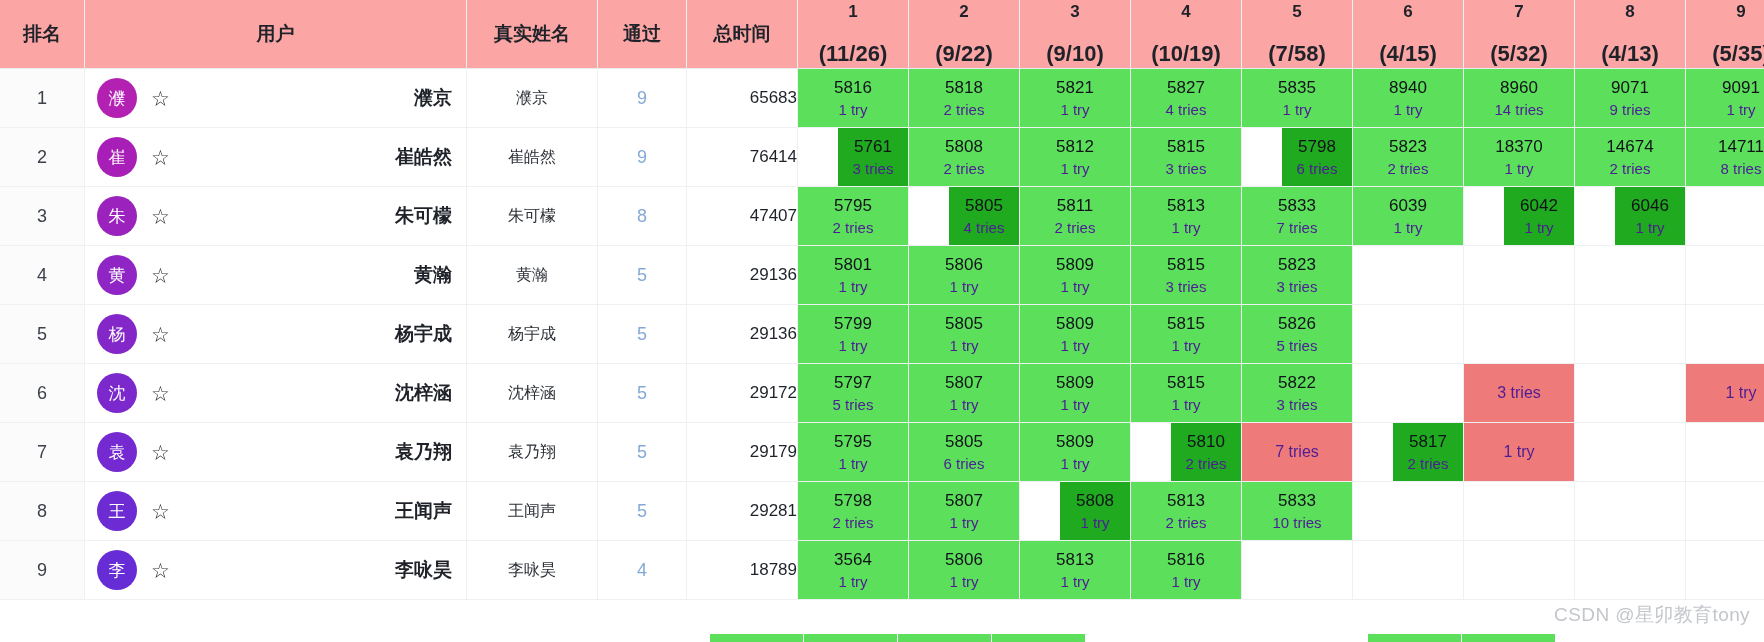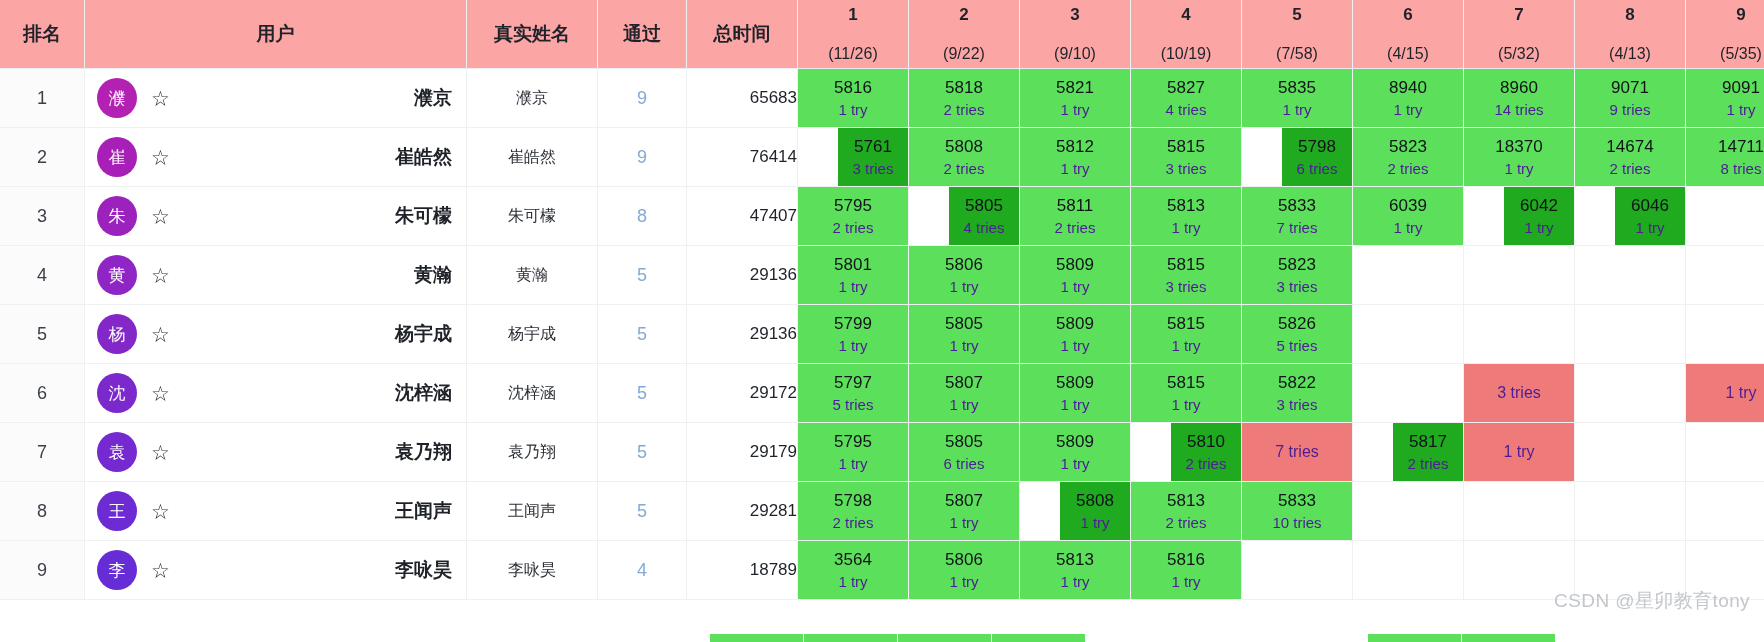--- a/index.html
+++ b/index.html
@@ -32,21 +32,21 @@
   th.h-user{width:365px;}
   th.h-real{width:114px;}
   th.h-pass{width:72px;}
   th.h-time{width:94px;}
   th.h-prob{width:94px;}
   .prob-head{
     display:flex;flex-direction:column;align-items:center;justify-content:center;
     line-height:1.15;height:52px;
   }
   .prob-idx{font-size:17px;font-weight:bold;color:#1f2329;}
-  .prob-ratio{font-size:16px;font-weight:normal;color:#1f2329;margin-top:20px;}
+  .prob-ratio{font-size:22px;font-weight:bold;color:#1f2329;margin-top:20px;}
 
   
   tbody td{
     border-right:1px solid #eef0f2;
     border-bottom:1px solid #eef0f2;
     padding:0;
     height:58px;
     vertical-align:middle;
     font-size:17px;
     color:#1f2329;
@@ -91,21 +91,21 @@
   .blank{background:#ffffff;}
 
   
   .bottom-strip{
     position:absolute;left:0;top:568px;width:1764px;height:74px;
     pointer-events:none;
   }
   .strip-seg{position:absolute;top:66px;height:8px;}
 
   .watermark{
-    position:absolute;right:14px;bottom:28px;
+    position:absolute;right:14px;bottom:14px;
     font-size:19px;color:#c3c6cb;letter-spacing:0.4px;
     white-space:nowrap;
   }
 </style>
 </head>
 <body>
 
 <table class="board">
   <thead>
     <tr>

